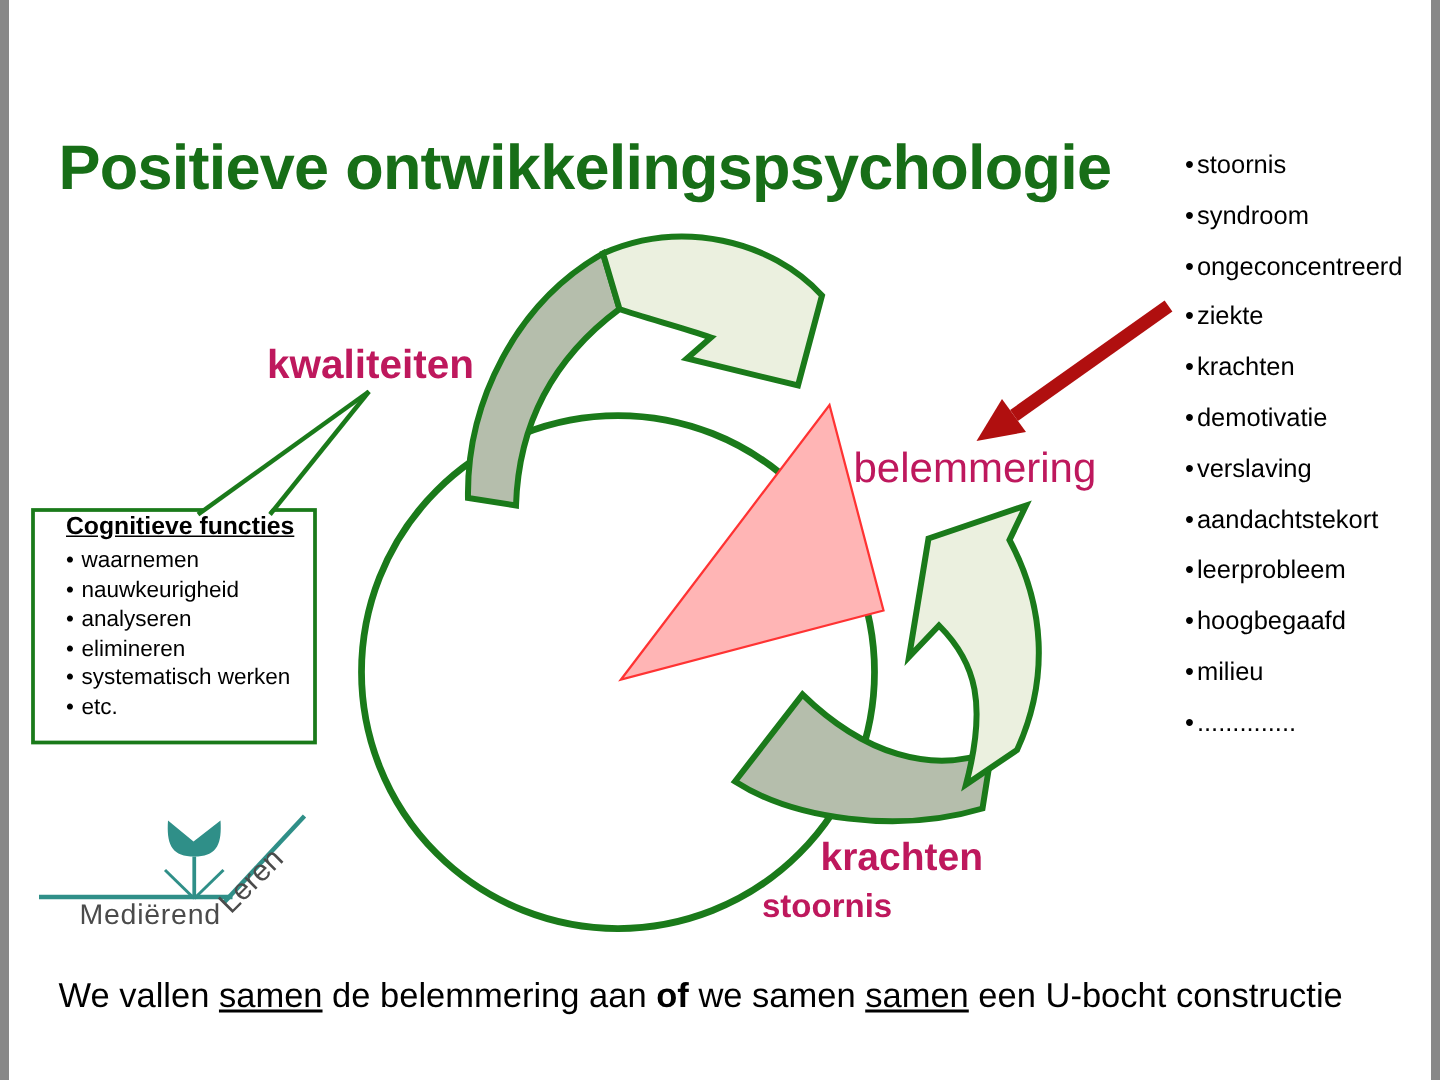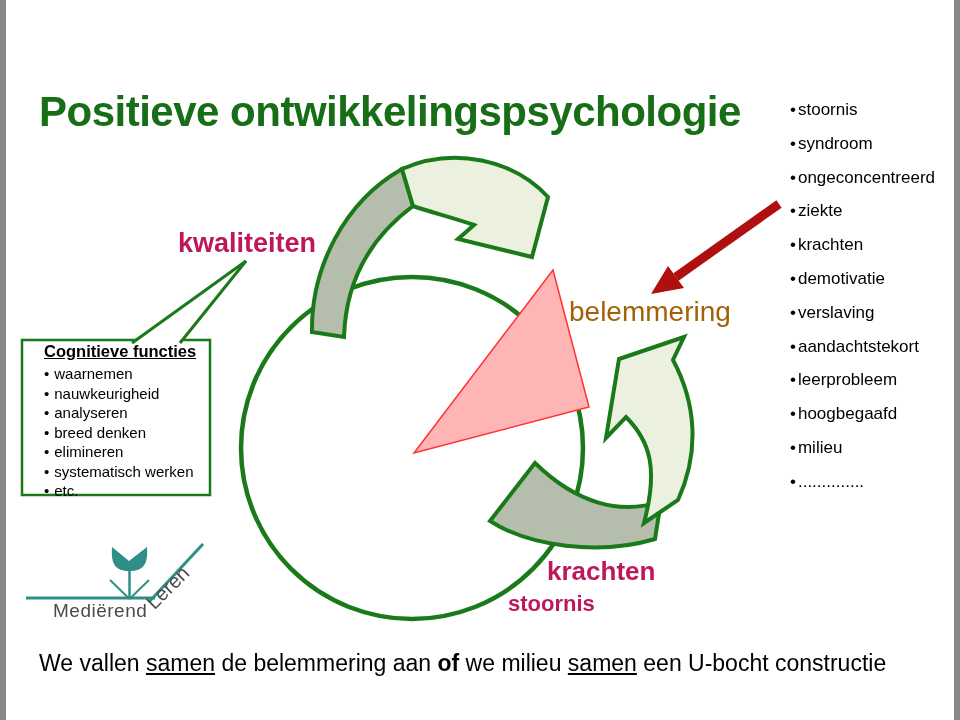--- a/index.html
+++ b/index.html
@@ -13,21 +13,21 @@
   }
   .right-list{
     position:absolute;left:784px;top:93px;margin:0;padding:0;list-style:none;
     font-size:17px;color:#000;
   }
   .right-list li{line-height:33.8px;white-space:nowrap;}
   .right-list li::before{content:"\2022";margin-right:2px;}
   .diagram-svg{position:absolute;left:0;top:0;}
   .lab{position:absolute;font-weight:bold;color:#be185d;white-space:nowrap;line-height:1.1;}
   .lab-kwaliteiten{left:172px;top:229px;font-size:27px;}
-  .lab-belemmering{left:563px;top:297px;font-size:28px;font-weight:normal;color:#a16207;}
+  .lab-belemmering{left:563px;top:297px;font-size:28px;font-weight:normal;color:#be185d;}
   .lab-krachten{left:541px;top:557px;font-size:26px;}
   .lab-talenten{left:502px;top:592px;font-size:22px;}
   .callout-content{position:absolute;left:38px;top:342px;width:176px;color:#000;}
   .callout-title{font-size:16.5px;font-weight:bold;text-decoration:underline;margin:0 0 3px 0;}
   .callout-list{margin:0;padding:0;list-style:none;font-size:15px;}
   .callout-list li{line-height:19.5px;white-space:nowrap;}
   .callout-list li::before{content:"\2022";margin-right:5px;}
   .sentence{position:absolute;left:33px;top:650px;margin:0;font-size:23px;color:#000;white-space:nowrap;}
   .sentence .u{text-decoration:underline;}
   .sentence .b{font-weight:bold;}
@@ -99,25 +99,24 @@
   <div class="lab lab-krachten">krachten</div>
   <div class="lab lab-talenten">stoornis</div>
 
   <div class="callout-content">
     <div class="callout-title">Cognitieve functies</div>
     <ul class="callout-list">
 
     <li>waarnemen</li>
         <li>nauwkeurigheid</li>
         <li>analyseren</li>
-        <li>breed denken</li>
         <li>elimineren</li>
         <li>systematisch werken</li>
         <li>etc.</li>
       </ul>
   </div>
 
   <div class="logo-name">Mediërend</div>
   <div class="logo-leren">Leren</div>
 
-  <p class="sentence"><span>We vallen </span><span class="u">samen</span><span> de belemmering aan </span><span class="b">of</span><span> we milieu </span><span class="u">samen</span><span> een U-bocht constructie</span></p>
+  <p class="sentence"><span>We vallen </span><span class="u">samen</span><span> de belemmering aan </span><span class="b">of</span><span> we samen </span><span class="u">samen</span><span> een U-bocht constructie</span></p>
 
 </div>
 
 </body></html>

